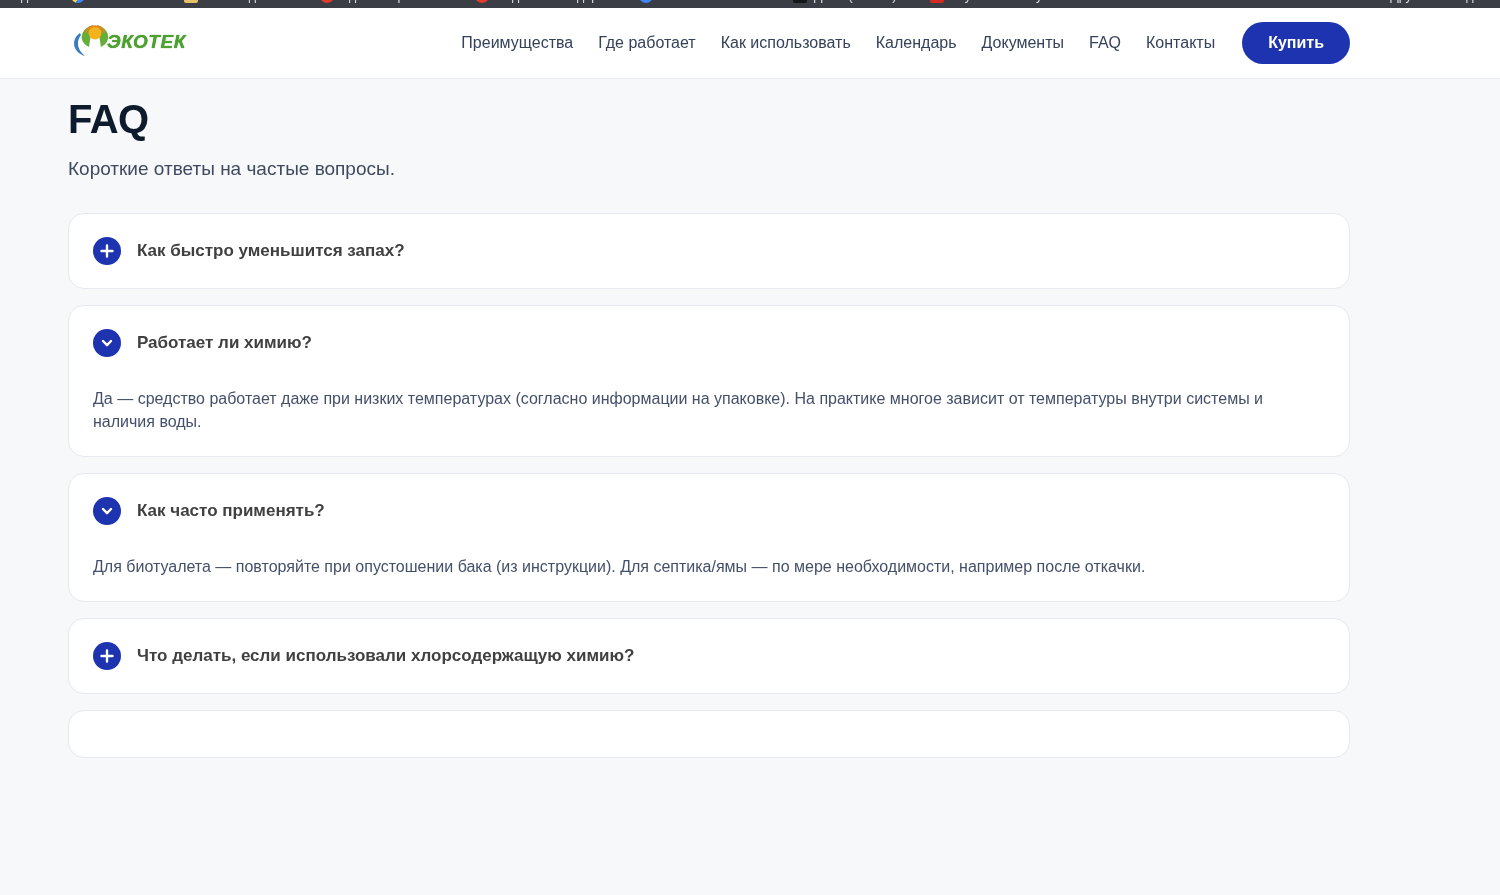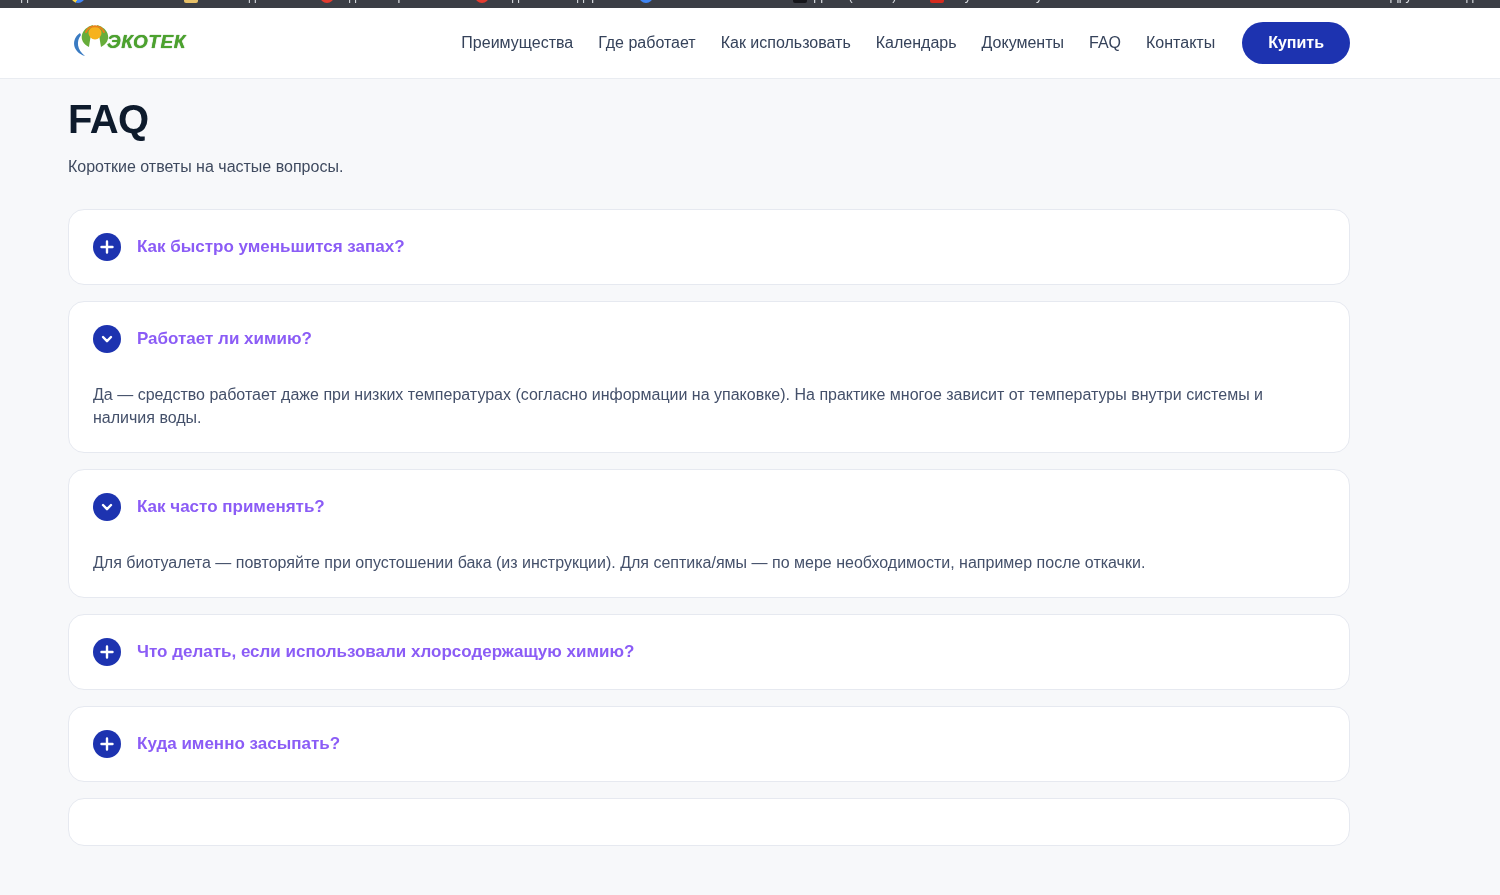--- a/index.html
+++ b/index.html
@@ -42,37 +42,37 @@
   .buy-btn {
     margin-left:27px; border:none; cursor:pointer;
     background:var(--blue,#1d33b0); color:#fff;
     font-family:inherit; font-size:16px; font-weight:700;
     padding:12px 26px; border-radius:22px;
   }
 
   
   main { padding-top:14px; }
   h1.page-title { font-size:40px; font-weight:800; letter-spacing:-.5px; color:#0e1b2c; margin:4px 0 10px; }
-  .subtitle { font-size:16px; color:#3f4a5f; margin:16px 0 33px; }
+  .subtitle { font-size:19px; color:#3f4a5f; margin:16px 0 33px; }
 
   
   .faq-card {
     background:#fff; border:1px solid #e6e9f0; border-radius:16px;
     padding:23px 24px; margin-bottom:16px;
   }
   .faq-head { display:flex; align-items:center; gap:16px; cursor:pointer; }
   .faq-icon {
     width:28px; height:28px; border-radius:50%; flex:0 0 auto;
     background:var(--blue,#1d33b0);
     display:flex; align-items:center; justify-content:center;
   }
   .faq-icon svg { display:block; }
   .faq-card .icon-chevron { display:none; }
   .faq-card.expanded .icon-chevron { display:block; }
-  .faq-question { font-size:17px; font-weight:700; color:#8b5cf6; }
+  .faq-question { font-size:17px; font-weight:700; color:#404040; }
   .faq-answer {
     display:none; margin-top:30px;
     font-size:16px; line-height:23px; color:#44506a;
   }
   .faq-card.expanded .faq-answer { display:block; }
 </style>
 </head>
 <body>
 
 <div class="bookmarks-bar">
@@ -210,32 +210,20 @@
         <svg class="icon-plus" width="14" height="14" viewBox="0 0 14 14">
           <path d="M7 1.5 V12.5 M1.5 7 H12.5" stroke="#ffffff" stroke-width="2.4" stroke-linecap="round" fill="none"></path>
         </svg>
 
       </span>
       <span class="faq-question">Что делать, если использовали хлорсодержащую химию?</span>
     </div>
 
   </section>
 
-  <section class="faq-card">
-    <div class="faq-head">
-      <span class="faq-icon">
-        <svg class="icon-plus" width="14" height="14" viewBox="0 0 14 14">
-          <path d="M7 1.5 V12.5 M1.5 7 H12.5" stroke="#ffffff" stroke-width="2.4" stroke-linecap="round" fill="none"></path>
-        </svg>
-
-      </span>
-      <span class="faq-question">Куда именно засыпать?</span>
-    </div>
-
-  </section>
 
   <section class="faq-card">
     
     
   </section>
 </div>
   </div>
 </main>
 
 </body></html>

